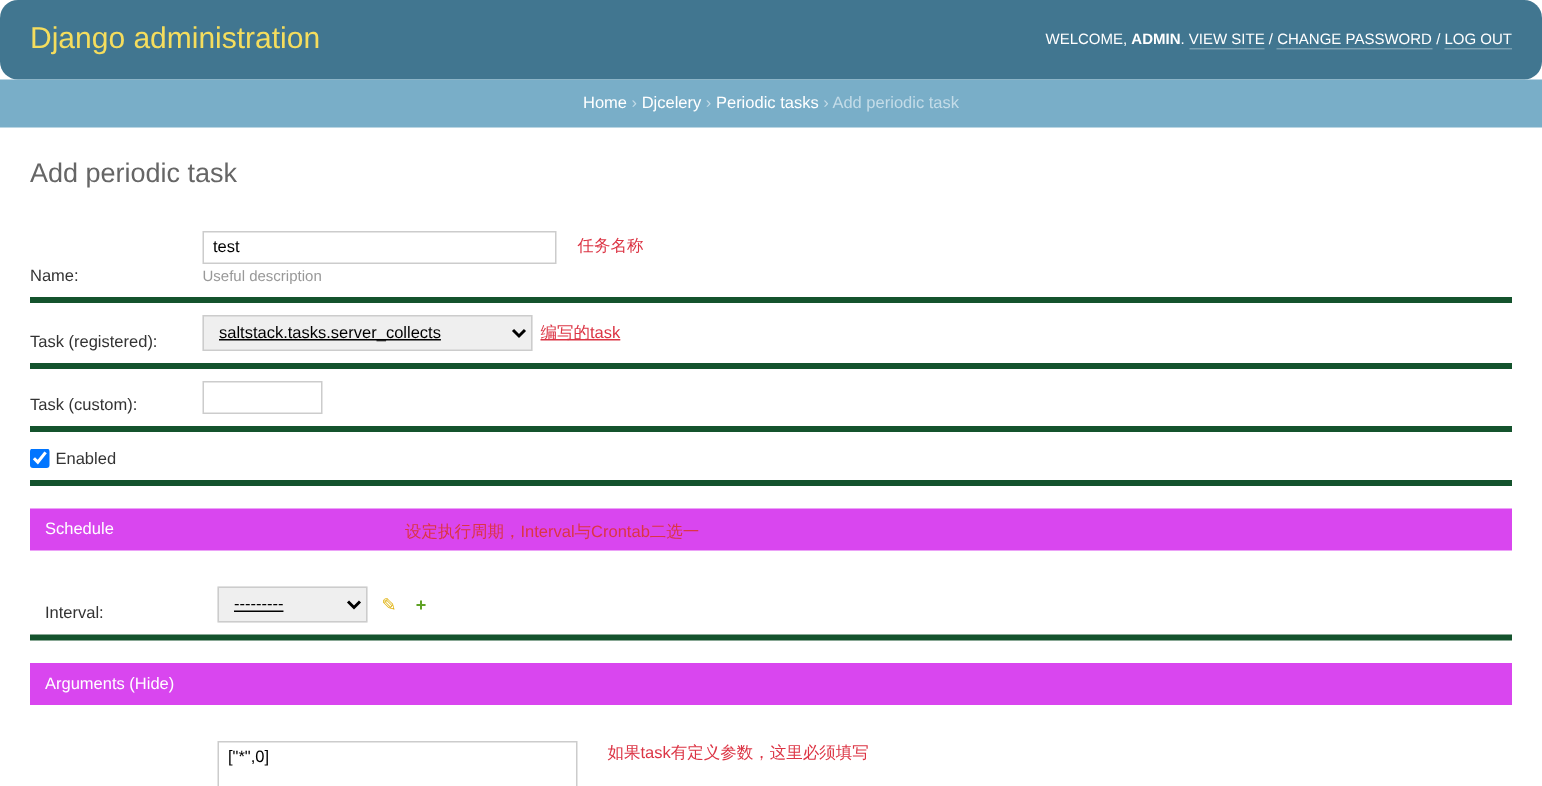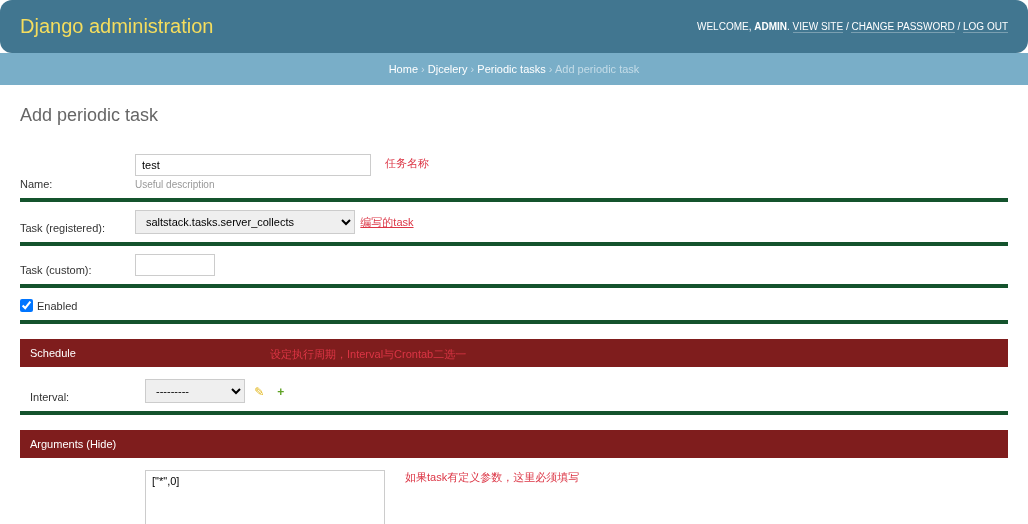--- a/index.html
+++ b/index.html
@@ -47,31 +47,31 @@
       flex: 1;
       position: relative;
     }
     .form-row input[type="text"], .form-row textarea, .form-row select {
       border: 1px solid #ccc;
       padding: 4px 6px;
       font-size: 11px;
       font-family: inherit;
     }
     .form-row input[type="text"] { width: 236px; }
-    .form-row select { width: 220px; height: 24px; }
+    .form-row select { width: 220px; height: 24px; text-decoration: underline; }
     .form-row textarea { width: 240px; }
     .help { font-size: 10px; color: #999; margin-top: 3px; display: block; }
     
     .module h2 {
-      background: #7f1d1d;
+      background: #d946ef;
       color: #fff;
       font-size: 11px;
       font-weight: 400;
       padding: 8px 10px;
-      margin: 15px 0 4px 0;
+      margin: 15px 0 16px 0;
     }
     .module h2 a { color: #fff; text-decoration: none; }
     .module .form-row { padding-left: 10px; }
     
     .annotation {
       color: #dc3545;
       font-size: 11px;
       position: absolute;
       white-space: nowrap;
     }

